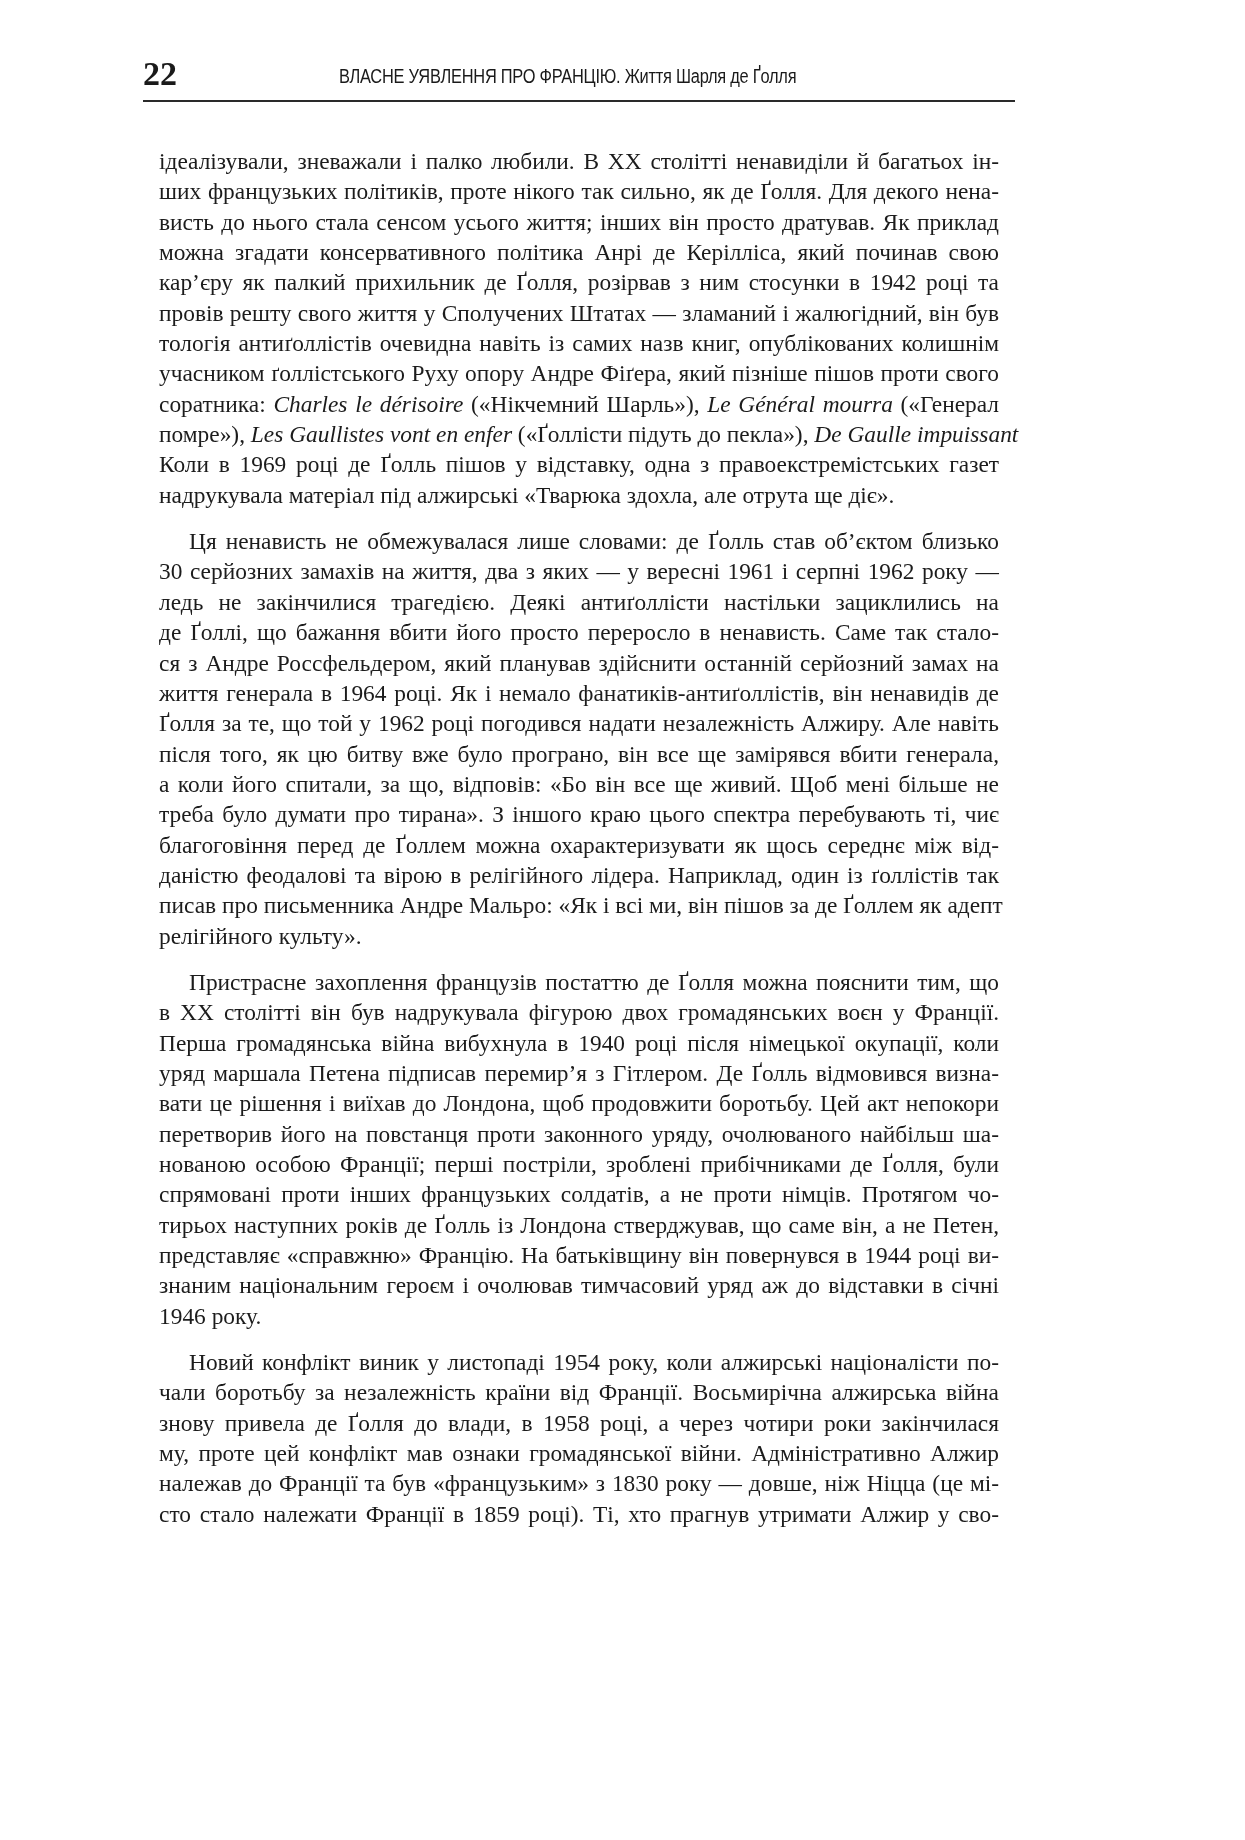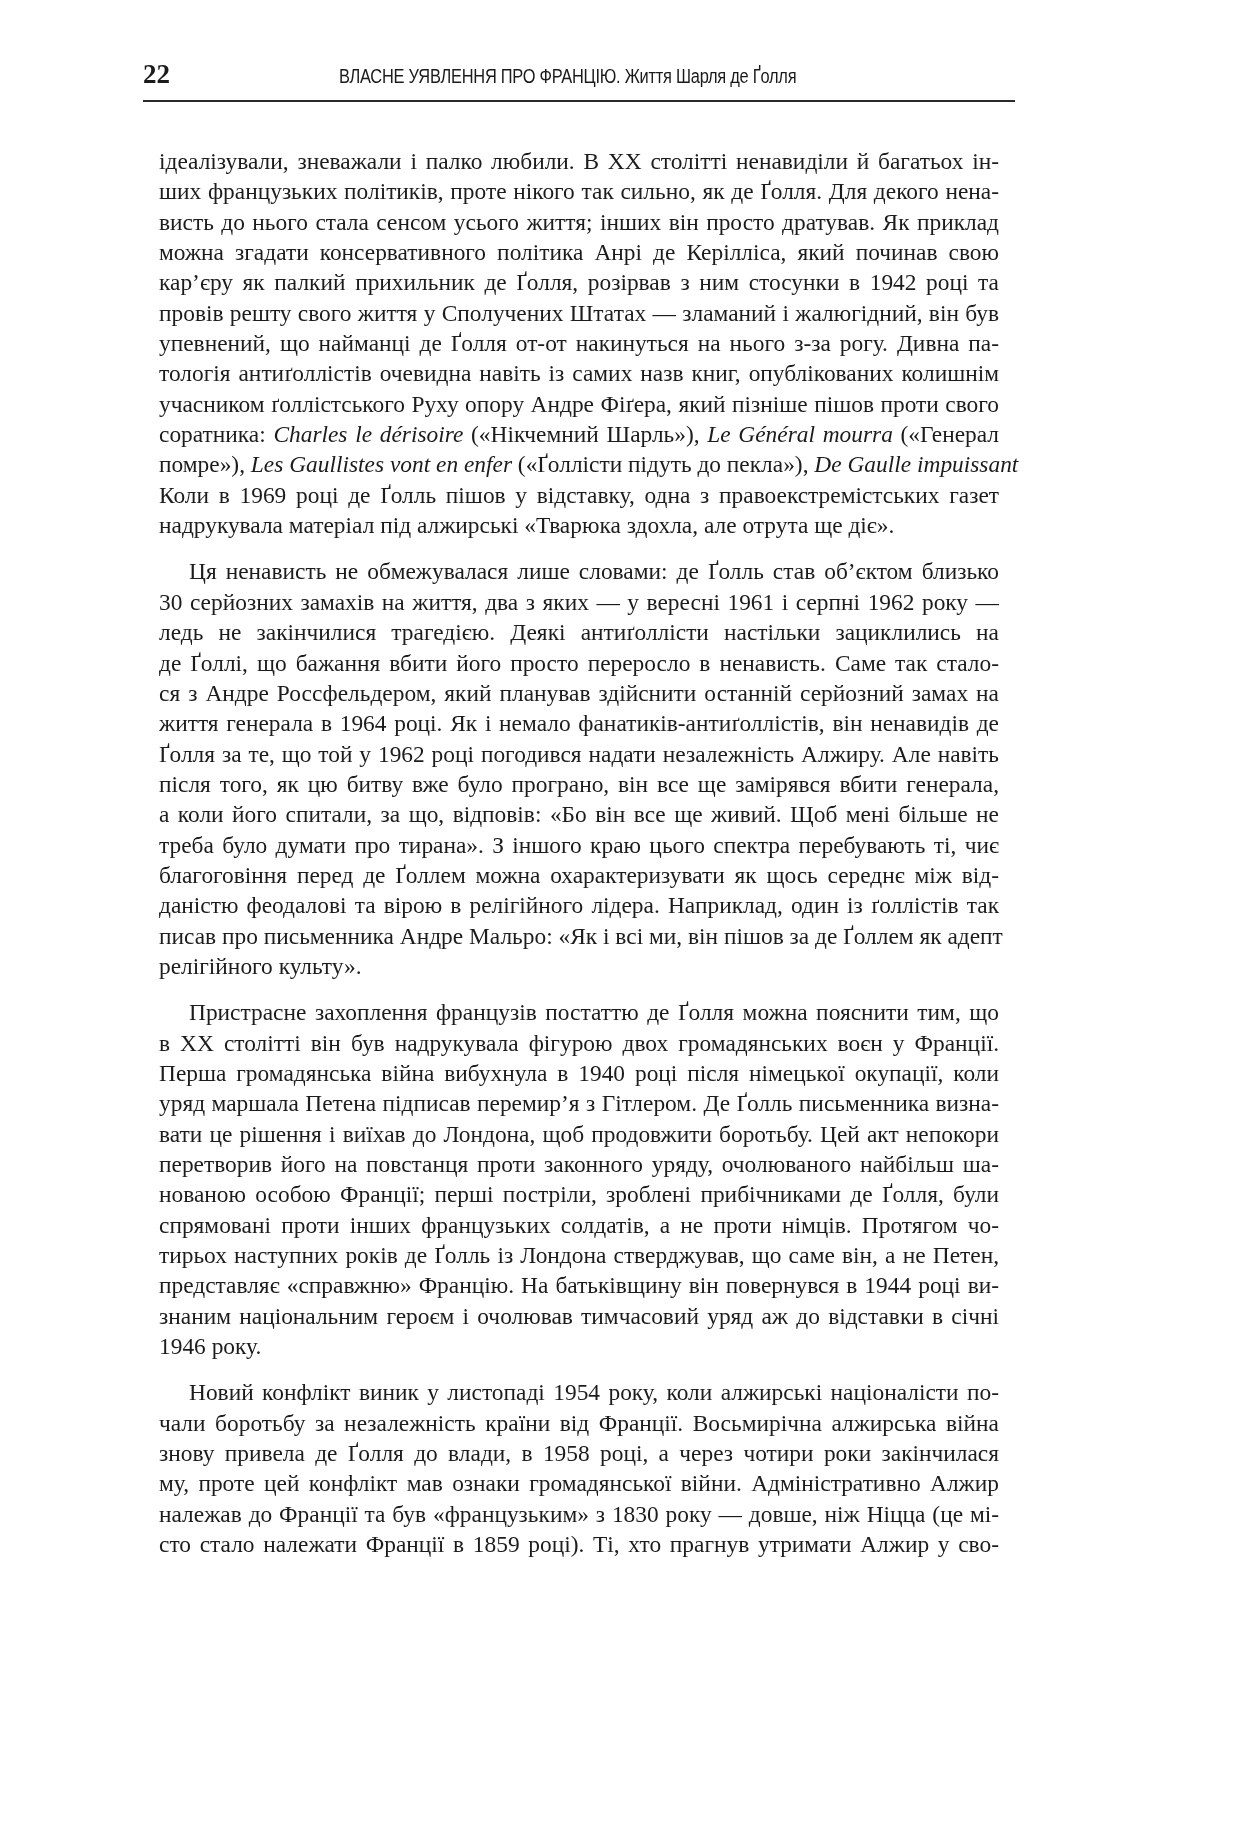--- a/index.html
+++ b/index.html
@@ -21,21 +21,21 @@
       width: 872px;
       height: 42px;
       border-bottom: 2px solid #2a2a2a;
     }
     .page-number {
       position: absolute;
       left: 0;
       top: 0;
       font-family: "Liberation Serif", serif;
       font-weight: bold;
-      font-size: 27px;
+      font-size: 34px;
       line-height: 32px;
       color: #1a1a1a;
     }
     .running-title {
       position: absolute;
       left: 196px;
       top: 4px;
       font-family: "Liberation Sans", sans-serif;
       font-size: 20px;
       line-height: 28px;
@@ -86,21 +86,20 @@
 </div>
 
 <div class="body-text">
   <div class="para">
     <span class="line">ідеалізували, зневажали і палко любили. В XX столітті ненавиділи й багатьох ін-</span>
     <span class="line">ших французьких політиків, проте нікого так сильно, як де Ґолля. Для декого нена-</span>
     <span class="line">висть до нього стала сенсом усього життя; інших він просто дратував. Як приклад</span>
     <span class="line">можна згадати консервативного політика Анрі де Керілліса, який починав свою</span>
     <span class="line">кар’єру як палкий прихильник де Ґолля, розірвав з ним стосунки в 1942 році та</span>
     <span class="line">провів решту свого життя у Сполучених Штатах — зламаний і жалюгідний, він був</span>
-    <span class="line">упевнений, що найманці де Ґолля от-от накинуться на нього з-за рогу. Дивна па-</span>
     <span class="line">тологія антиґоллістів очевидна навіть із самих назв книг, опублікованих колишнім</span>
     <span class="line">учасником ґоллістського Руху опору Андре Фіґера, який пізніше пішов проти свого</span>
     <span class="line"><span>соратника: </span><em>Charles le dérisoire</em><span> («Нікчемний Шарль»), </span><em>Le Général mourra</em><span> («Генерал</span></span>
     <span class="line"><span>помре»), </span><em>Les Gaullistes vont en enfer</em><span> («Ґоллісти підуть до пекла»), </span><em>De Gaulle impuissant</em></span>
     <span class="line">Коли в 1969 році де Ґолль пішов у відставку, одна з правоекстремістських газет</span>
     <span class="line last">надрукувала матеріал під алжирські «Тварюка здохла, але отрута ще діє».</span>
   </div>
 
   <div class="para">
     <span class="line indent">Ця ненависть не обмежувалася лише словами: де Ґолль став об’єктом близько</span>
@@ -116,21 +115,21 @@
     <span class="line">благоговіння перед де Ґоллем можна охарактеризувати як щось середнє між від-</span>
     <span class="line">даністю феодалові та вірою в релігійного лідера. Наприклад, один із ґоллістів так</span>
     <span class="line">писав про письменника Андре Мальро: «Як і всі ми, він пішов за де Ґоллем як адепт</span>
     <span class="line last">релігійного культу».</span>
   </div>
 
   <div class="para">
     <span class="line indent">Пристрасне захоплення французів постаттю де Ґолля можна пояснити тим, що</span>
     <span class="line">в XX столітті він був надрукувала фігурою двох громадянських воєн у Франції.</span>
     <span class="line">Перша громадянська війна вибухнула в 1940 році після німецької окупації, коли</span>
-    <span class="line">уряд маршала Петена підписав перемир’я з Гітлером. Де Ґолль письменника визна-</span>
+    <span class="line">уряд маршала Петена підписав перемир’я з Гітлером. Де Ґолль відмовився визна-</span>
     <span class="line">вати це рішення і виїхав до Лондона, щоб продовжити боротьбу. Цей акт непокори</span>
     <span class="line">перетворив його на повстанця проти законного уряду, очолюваного найбільш ша-</span>
     <span class="line">нованою особою Франції; перші постріли, зроблені прибічниками де Ґолля, були</span>
     <span class="line">спрямовані проти інших французьких солдатів, а не проти німців. Протягом чо-</span>
     <span class="line">тирьох наступних років де Ґолль із Лондона стверджував, що саме він, а не Петен,</span>
     <span class="line">представляє «справжню» Францію. На батьківщину він повернувся в 1944 році ви-</span>
     <span class="line">знаним національним героєм і очолював тимчасовий уряд аж до відставки в січні</span>
     <span class="line last">1946 року.</span>
   </div>
 

